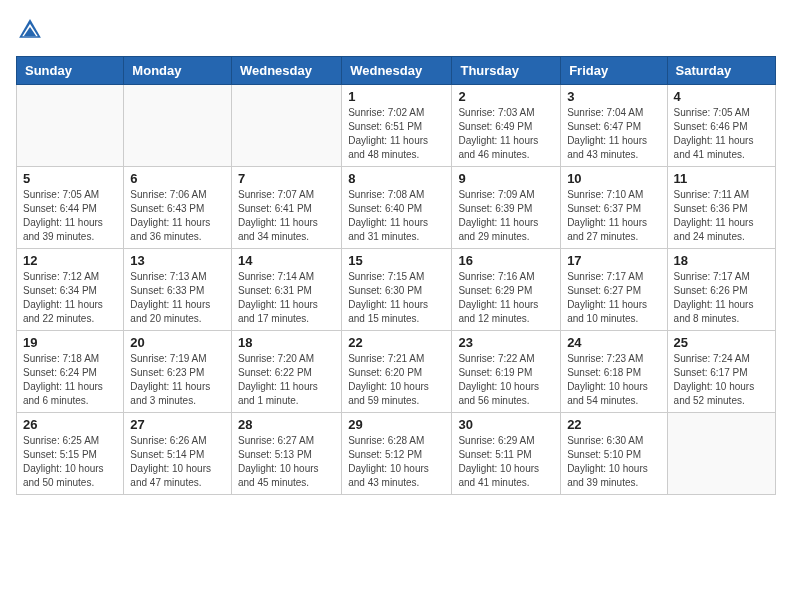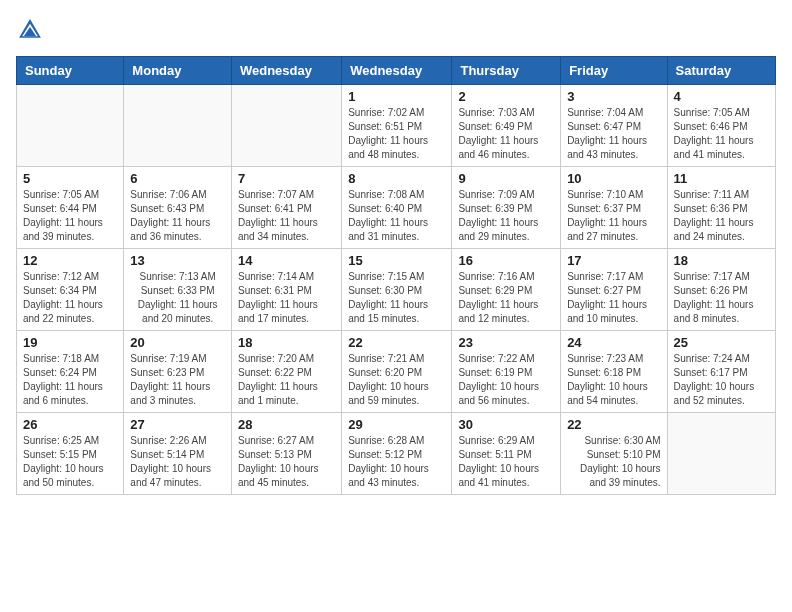--- a/index.html
+++ b/index.html
@@ -196,21 +196,21 @@
       </tr>
       <tr class="week-row">
         <td>
           <div class="day-number">12</div>
           <div class="day-info" style="white-space: pre-line;">Sunrise: 7:12 AM
 Sunset: 6:34 PM
 Daylight: 11 hours and 22 minutes.</div>
         </td>
         <td>
           <div class="day-number">13</div>
-          <div class="day-info" style="white-space: pre-line; text-align: center;">Sunrise: 7:13 AM
+          <div class="day-info" style="white-space: pre-line;">Sunrise: 7:13 AM
 Sunset: 6:33 PM
 Daylight: 11 hours and 20 minutes.</div>
         </td>
         <td>
           <div class="day-number">14</div>
           <div class="day-info" style="white-space: pre-line;">Sunrise: 7:14 AM
 Sunset: 6:31 PM
 Daylight: 11 hours and 17 minutes.</div>
         </td>
         <td>
@@ -284,21 +284,21 @@
       </tr>
       <tr class="week-row">
         <td>
           <div class="day-number">26</div>
           <div class="day-info" style="white-space: pre-line;">Sunrise: 6:25 AM
 Sunset: 5:15 PM
 Daylight: 10 hours and 50 minutes.</div>
         </td>
         <td>
           <div class="day-number">27</div>
-          <div class="day-info" style="white-space: pre-line;">Sunrise: 2:26 AM
+          <div class="day-info" style="white-space: pre-line;">Sunrise: 6:26 AM
 Sunset: 5:14 PM
 Daylight: 10 hours and 47 minutes.</div>
         </td>
         <td>
           <div class="day-number">28</div>
           <div class="day-info" style="white-space: pre-line;">Sunrise: 6:27 AM
 Sunset: 5:13 PM
 Daylight: 10 hours and 45 minutes.</div>
         </td>
         <td>
@@ -308,20 +308,20 @@
 Daylight: 10 hours and 43 minutes.</div>
         </td>
         <td>
           <div class="day-number">30</div>
           <div class="day-info" style="white-space: pre-line;">Sunrise: 6:29 AM
 Sunset: 5:11 PM
 Daylight: 10 hours and 41 minutes.</div>
         </td>
         <td>
           <div class="day-number">22</div>
-          <div class="day-info" style="white-space: pre-line; text-align: right;">Sunrise: 6:30 AM
+          <div class="day-info" style="white-space: pre-line;">Sunrise: 6:30 AM
 Sunset: 5:10 PM
 Daylight: 10 hours and 39 minutes.</div>
         </td>
         <td class="empty"></td>
       </tr>
     </tbody>
 </table>
 
 </body></html>

